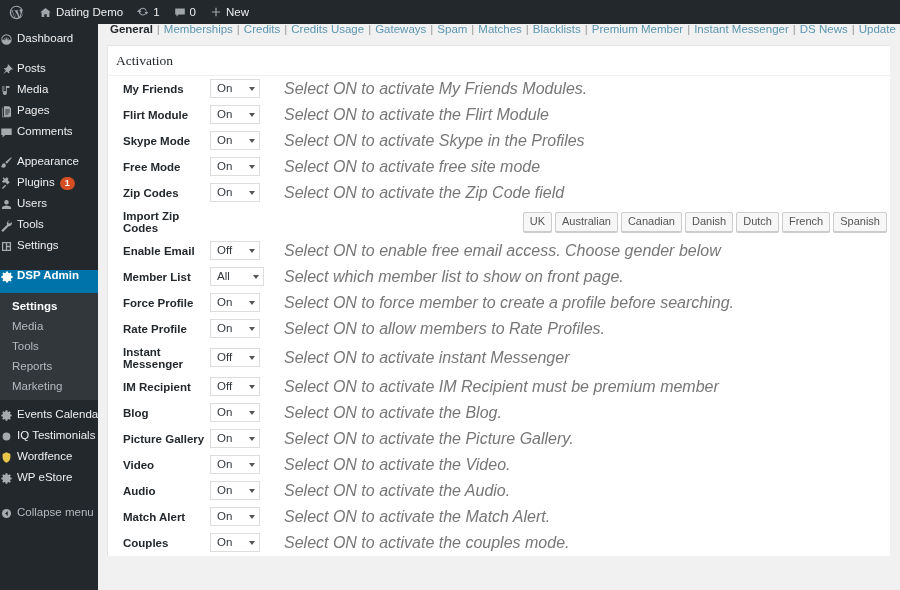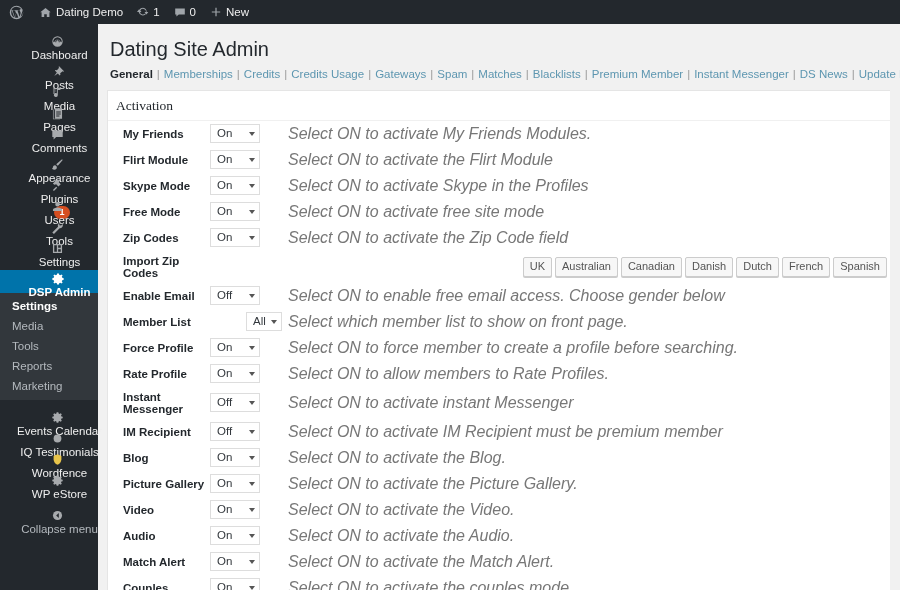--- a/index.html
+++ b/index.html
@@ -34,28 +34,27 @@
   .wp-logo-wrap { padding: 0 8px 0 9px; }
 
   
   #sidebar {
     position: absolute; top: 24px; left: 0;
     width: 98px; height: 566px;
     background: #23282d;
     z-index: 40;
   }
   .menu-item {
-    display: flex; align-items: center;
+    display: flex; align-items: flex-start;
     height: 21px;
-    padding-left: 21px;
+    padding-left: 0;
     color: #eee;
     font-size: 11.5px;
     white-space: nowrap;
     position: relative;
-    flex-direction: column;
   }
   .menu-item .m-icon {
     width: 17px; flex: 0 0 17px;
     display: flex; align-items: center; justify-content: flex-start;
   }
   .menu-item .m-icon svg { display: block; fill: #a7aaad; }
   .menu-item .m-label { font-size: 11.5px; line-height: 1; }
   .menu-sep { height: 9px; }
   .menu-item.current {
     background: #0073aa;
@@ -152,21 +151,21 @@
     display: inline-flex; align-items: center; justify-content: space-between;
     background: #fff;
     border: 1px solid #ddd;
     height: 19px;
     width: 50px;
     padding: 0 4px 0 6px;
     font-size: 11.5px;
     color: #32373c;
     line-height: 17px;
   }
-  .sel.wide { width: 36px; margin-left: 36px; }
+  .sel.wide { width: 54px; }
   .sel .caret {
     width: 0; height: 0;
     border-left: 3px solid transparent;
     border-right: 3px solid transparent;
     border-top: 4px solid #555;
     margin-left: 4px;
   }
   .btn-row { padding: 3px 0 3px 0; text-align: right; }
   .btn {
     display: inline-block;
@@ -379,21 +378,20 @@
           <svg width="13" height="13" viewBox="0 0 20 20">
             <circle cx="10" cy="10" r="7"></circle>
             <path fill="#23282d" d="M12 6l-4 4 4 4z"></path>
           </svg>
         </span>
       <span class="m-label">Collapse menu</span>
     </div>
   </div>
 
   <div id="content">
-    <h1 id="page-title">Dating Site Admin</h1>
 
     <div id="nav-tabs">
       <span class="tab active">General</span><span class="sep">|</span><span class="tab">Memberships</span><span class="sep">|</span><span class="tab">Credits</span><span class="sep">|</span><span class="tab">Credits Usage</span><span class="sep">|</span><span class="tab">Gateways</span><span class="sep">|</span><span class="tab">Spam</span><span class="sep">|</span><span class="tab">Matches</span><span class="sep">|</span><span class="tab">Blacklists</span><span class="sep">|</span><span class="tab">Premium Member</span><span class="sep">|</span><span class="tab">Instant Messenger</span><span class="sep">|</span><span class="tab">DS News</span><span class="sep">|</span><span class="tab">Update Database</span>
     </div>
 
     <div id="panel">
       <div id="panel-head">Activation</div>
 
       <table class="form">
         <tbody>

